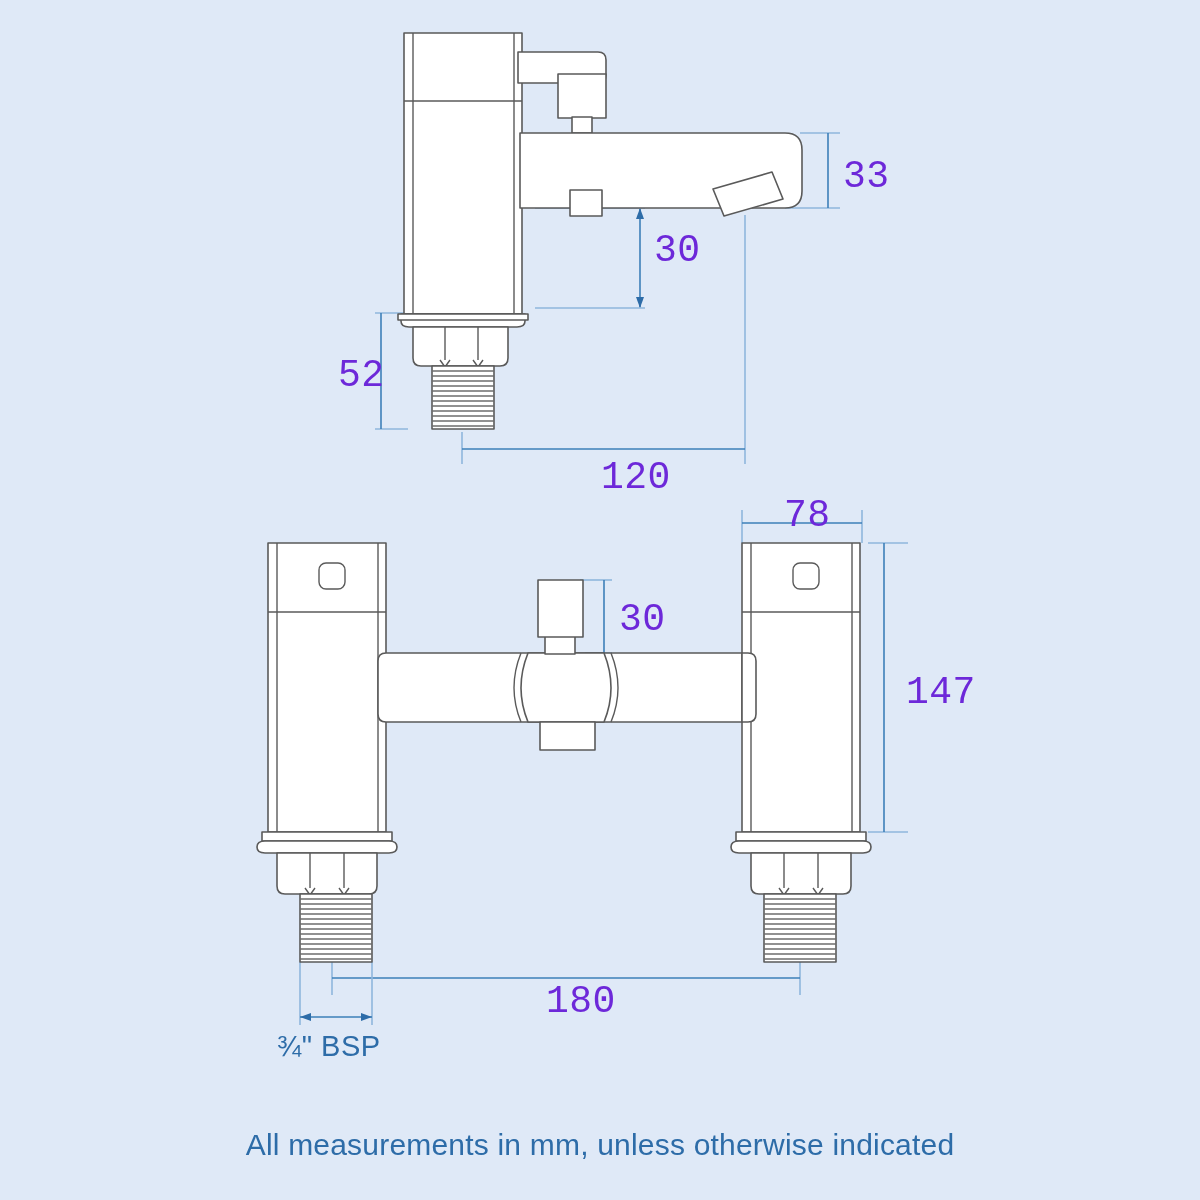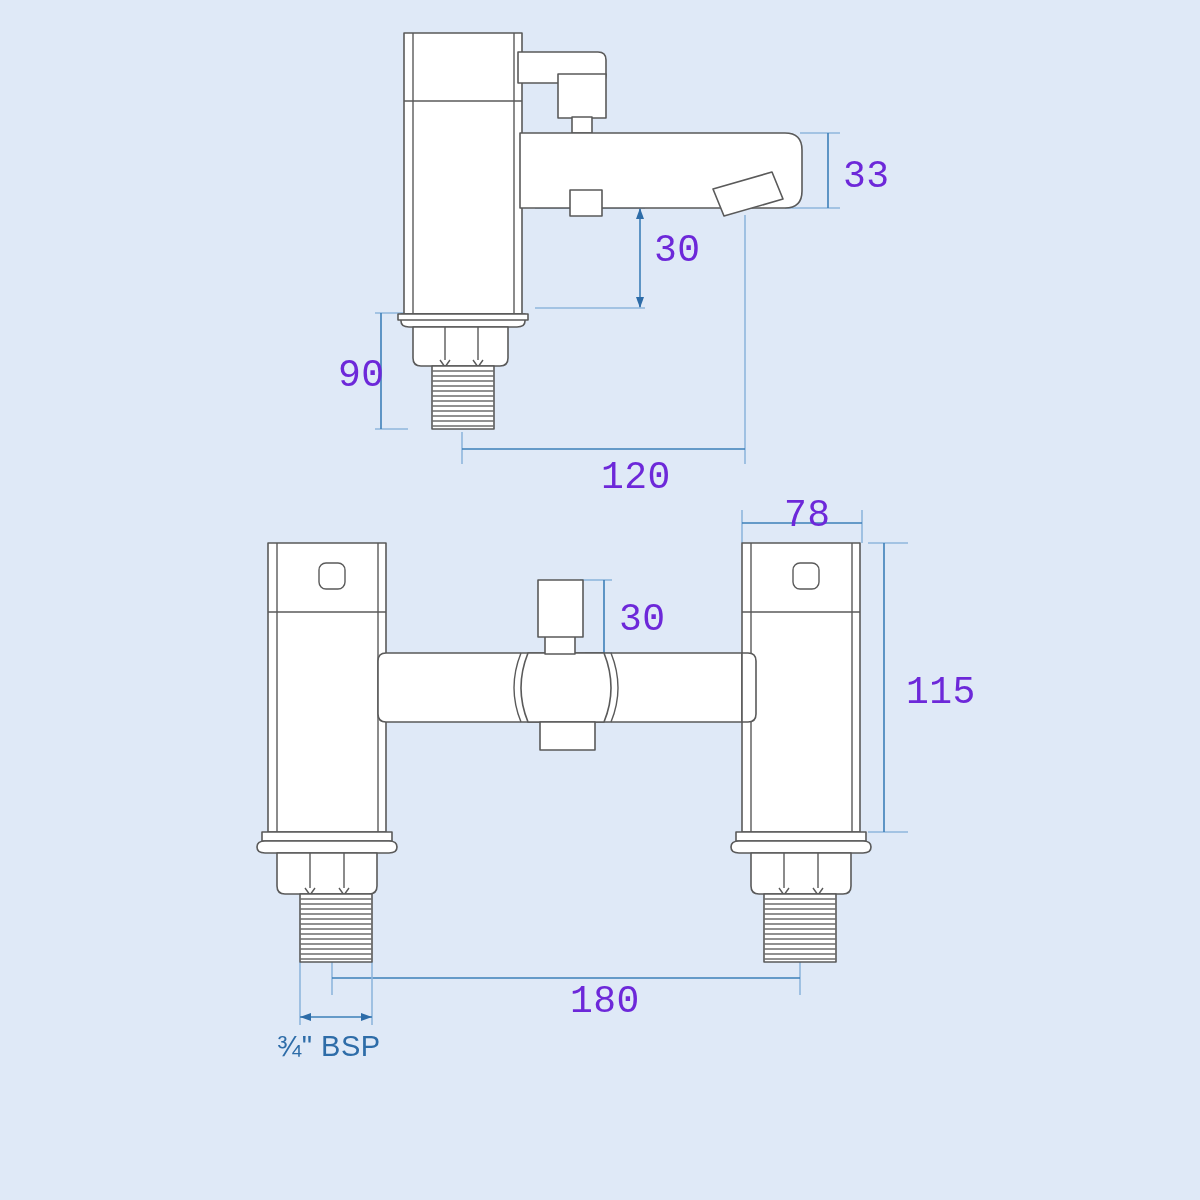--- a/index.html
+++ b/index.html
@@ -245,28 +245,29 @@
       <rect class="obj" x="538" y="580" width="45" height="57"></rect>
 
       <rect class="obj" x="540" y="722" width="55" height="28"></rect>
     </g>
   </svg>
 
   <div class="dim-text" style="left:843px; top:155px;">33</div>
 
   <div class="dim-text" style="left:654px; top:229px;">30</div>
 
-  <div class="dim-text" style="left:338px; top:354px;">90</div>
+  <div class="dim-text" style="left:338px; top:354px;">52</div>
 
   <div class="dim-text" style="left:601px; top:456px;">120</div>
 
   <div class="dim-text" style="left:784px; top:494px;">78</div>
 
   <div class="dim-text" style="left:619px; top:598px;">30</div>
 
-  <div class="dim-text" style="left:906px; top:671px;">115</div>
-
-  <div class="dim-text" style="left:546px; top:980px;margin-left:24px;">180</div>
+  <div class="dim-text" style="left:906px; top:671px;">147</div>
+
+  <div class="dim-text" style="left:546px; top:980px;">180</div>
 
   <div id="bsp-label">¾" BSP</div>
 
+  <div id="caption">All measurements in mm, unless otherwise indicated</div>
 
 </div>
 
 </body></html>

